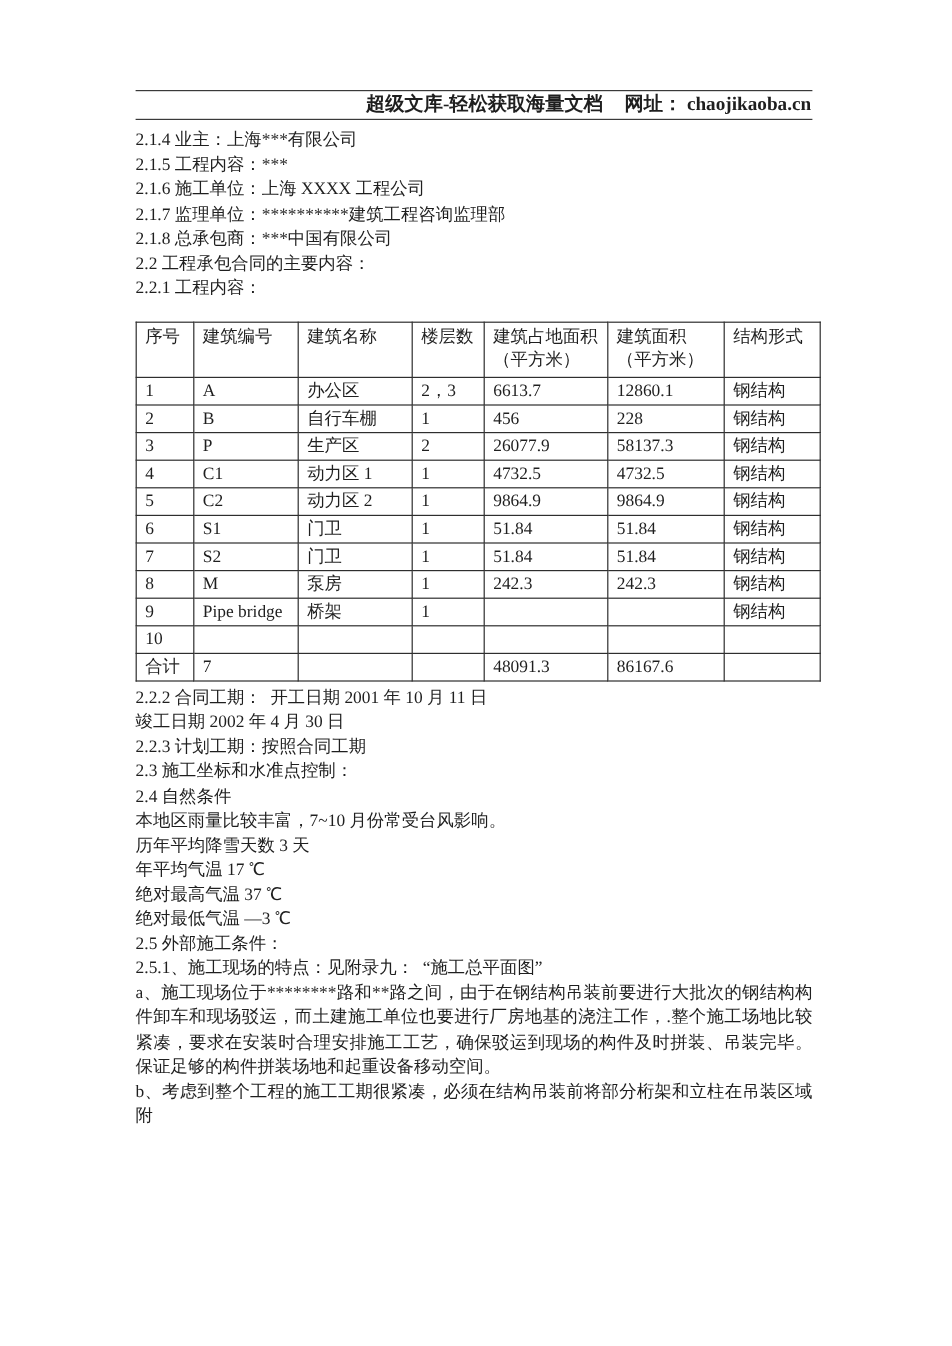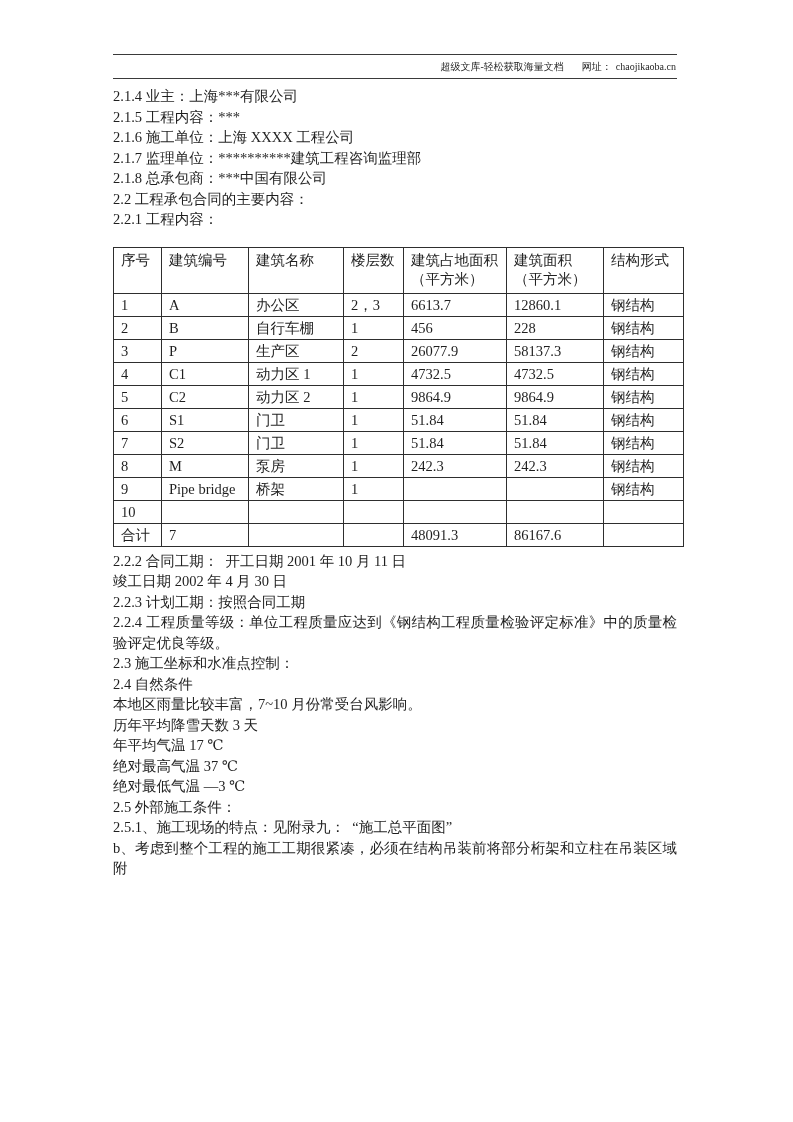--- a/index.html
+++ b/index.html
@@ -16,35 +16,37 @@
     font-family: "Liberation Serif", "DejaVu Serif", serif;
     color: #1f1f1f;
   }
   .content {
     position: absolute;
     left: 113px;
     top: 0;
     width: 564px;
   }
   .header-band {
-    margin-top: 54px;
+    margin-top: 75px;
     border-top: 1px solid #3a3a3a;
     border-bottom: 1px solid #3a3a3a;
     text-align: right;
-    font-size: 10px;
+    font-size: 16px;
     line-height: 17px;
     padding: 3px 1px 3px 0;
     white-space: nowrap;
+    font-weight: bold;
   }
   .header-band .urllabel { margin-left: 18px; }
   .header-band .urlval { margin-left: 4px; }
   .doc-body {
     margin-top: 7px;
     font-size: 14.5px;
     line-height: 20.5px;
+    font-family: Liberation Serif, serif;
   }
   .doc-body p {
     margin: 0;
     text-align: justify;
     white-space: pre-wrap;
   }
   table.project-table {
     border-collapse: collapse;
     table-layout: fixed;
     width: 570px;
@@ -221,28 +223,28 @@
             <td></td>
           </tr>
           </tbody>
       </table>
 
       <div>
 
       <p>2.2.2 合同工期：  开工日期 2001 年 10 月 11 日</p>
           <p>竣工日期 2002 年 4 月 30 日</p>
           <p>2.2.3 计划工期：按照合同工期</p>
-          <p>2.2.4 工程质量等级：单位工程质量应达到《钢结构工程质量检验评定标准》中的质量检验评定优良等级。</p>
           <p>2.3 施工坐标和水准点控制：</p>
           <p>2.4 自然条件</p>
           <p>本地区雨量比较丰富，7~10 月份常受台风影响。</p>
           <p>历年平均降雪天数 3 天</p>
           <p>年平均气温 17 ℃</p>
           <p>绝对最高气温 37 ℃</p>
           <p>绝对最低气温 —3 ℃</p>
           <p>2.5 外部施工条件：</p>
           <p>2.5.1、施工现场的特点：见附录九：  “施工总平面图”</p>
+          <p>a、施工现场位于********路和**路之间，由于在钢结构吊装前要进行大批次的钢结构构件卸车和现场驳运，而土建施工单位也要进行厂房地基的浇注工作，.整个施工场地比较紧凑，要求在安装时合理安排施工工艺，确保驳运到现场的构件及时拼装、吊装完毕。保证足够的构件拼装场地和起重设备移动空间。</p>
           <p>b、考虑到整个工程的施工工期很紧凑，必须在结构吊装前将部分桁架和立柱在吊装区域附</p>
         </div>
 
     </div>
   </div>
 </div>
 
 </body></html>

